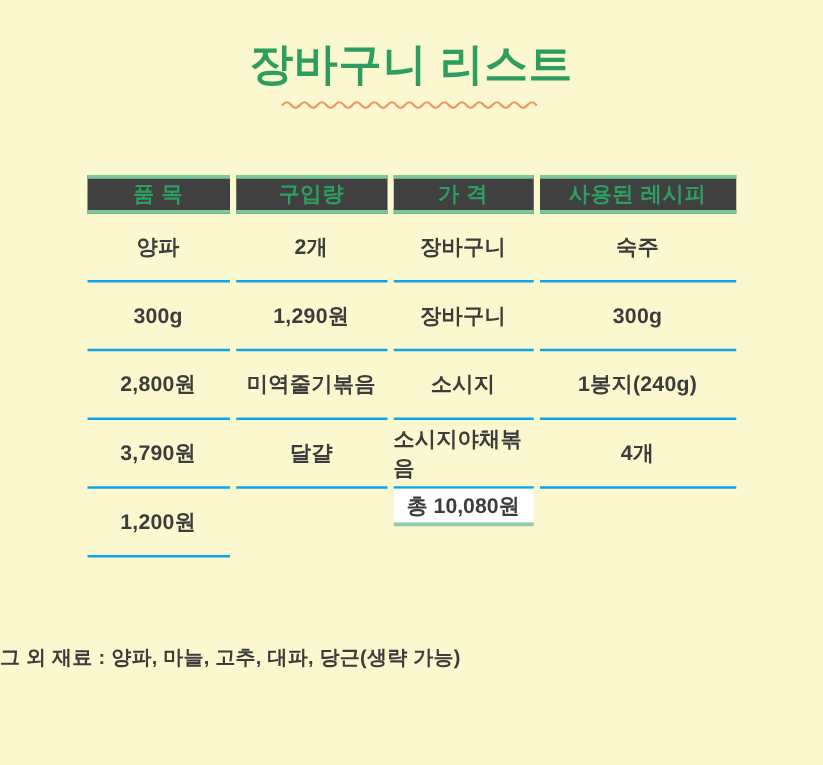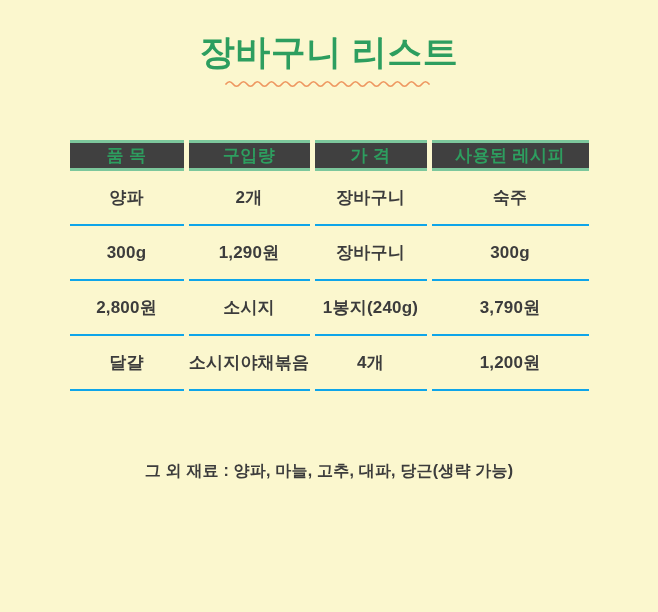--- a/index.html
+++ b/index.html
@@ -65,21 +65,20 @@
     background:#ffffff;
     border-bottom:3px solid #8FCBA8;
     box-sizing:border-box;
     display:flex; align-items:center; justify-content:center;
     color:#3C3C3C;
     font-weight:700;
     font-size:17px;
   }
   .note {
     margin-top:70px;
-    text-align:center;
     color:#3C3C3C;
     font-weight:600;
     font-size:16px;
     letter-spacing:0.2px;
   }
 </style>
 </head>
 <body>
 
 <div class="canvas">
@@ -103,27 +102,29 @@
     <div class="cell">2개</div>
     <div class="cell">장바구니</div>
 
     <div class="cell">숙주</div>
     <div class="cell">300g</div>
     <div class="cell">1,290원</div>
     <div class="cell">장바구니</div>
 
     <div class="cell">300g</div>
     <div class="cell">2,800원</div>
+    <div class="cell">미역줄기볶음</div>
 
     <div class="cell">소시지</div>
     <div class="cell">1봉지(240g)</div>
     <div class="cell">3,790원</div>
     <div class="cell">달걀</div>
 
     <div class="cell">소시지야채볶음</div>
     <div class="cell">4개</div>
     <div class="cell">1,200원</div>
 
+    <div class="total-cell">총 10,080원</div>
   </div>
 
   <div class="note">그 외 재료 : 양파, 마늘, 고추, 대파, 당근(생략 가능)</div>
 
 </div>
 
 </body></html>

